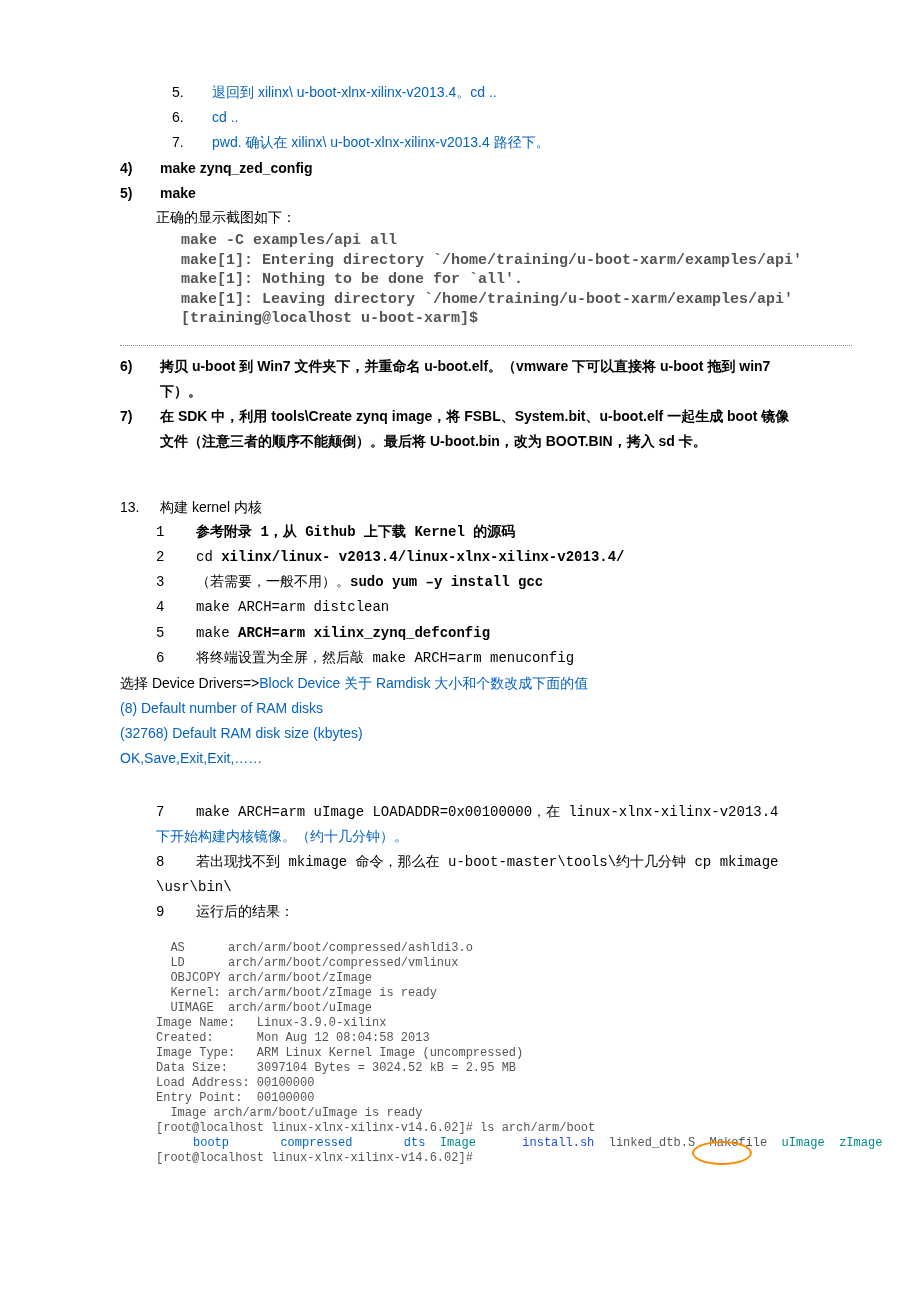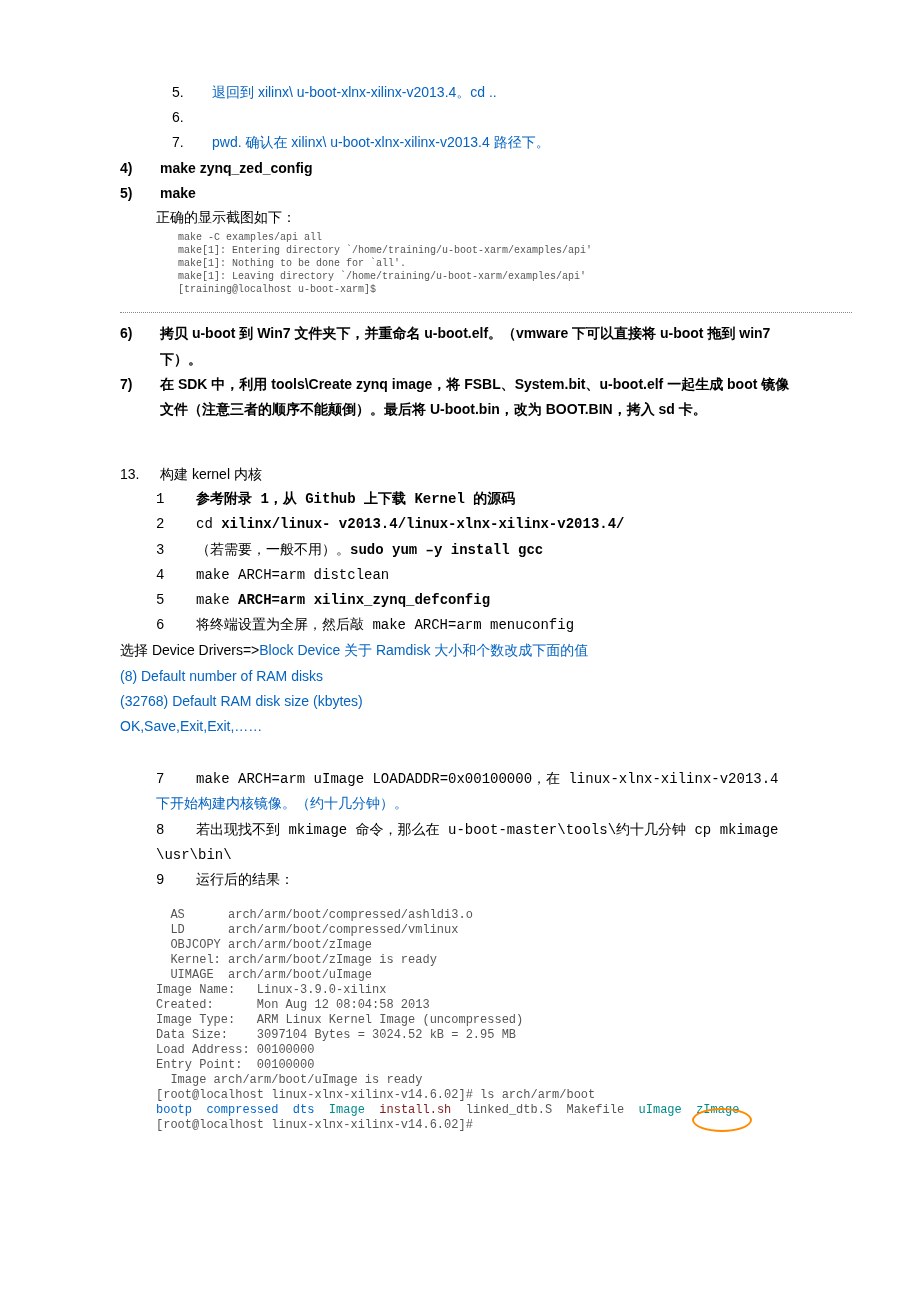--- a/index.html
+++ b/index.html
@@ -12,43 +12,44 @@
     padding: 80px 120px;
     width: 680px;
   }
   .blue { color: #0563C1; }
   .bold { font-weight: bold; }
   .grey-mono {
     font-family: "Courier New", monospace;
     color: #555;
     line-height: 1.3;
     white-space: pre;
-    font-size: 10px;
+    font-size: 15px;
+    font-weight: bold;
   }
   .dotted-under {
     border-bottom: 1px dotted #888;
     display: inline-block;
     width: 100%;
   }
   .row { display: flex; }
   .num-col { width: 40px; flex-shrink: 0; }
   .content-col { flex: 1; }
   .indent-1 { padding-left: 36px; font-family: Liberation Mono, monospace; }
   .indent-2 { padding-left: 52px; }
   .terminal2 {
     font-family: "Courier New", monospace;
     color: #555;
     white-space: pre;
     font-size: 12px;
     line-height: 1.25;
     position: relative;
   }
-  .term-blue { color: #0066CC; }
+  .term-blue { color: #0066CC; margin-left: 37px; }
   .term-teal { color: #008B8B; margin-top: 10px; }
-  .term-green { color: #7f1d1d; }
+  .term-green { color: #1d4ed8; margin-left: 32px; }
   .circle-annotation {
     position: absolute;
     border: 2px solid #FF8C00;
     border-radius: 50%;
     width: 56px;
     height: 20px;
     right: 48px;
     bottom: 16px;
     pointer-events: none;
   }
@@ -58,20 +59,21 @@
 
 
 
 
 <div class="row indent-2">
   <div class="num-col">5.</div>
   <div class="content-col blue">退回到 xilinx\ u-boot-xlnx-xilinx-v2013.4。cd ..</div>
 </div>
 <div class="row indent-2">
   <div class="num-col">6.</div>
+  <div class="content-col blue">cd ..</div>
 </div>
 <div class="row indent-2">
   <div class="num-col">7.</div>
   <div class="content-col">
     <span class="blue">pwd.  </span><span class="blue">确认在 xilinx\ u-boot-xlnx-xilinx-v2013.4 路径下。</span>
   </div>
 </div>
 
 
 <div class="row">

